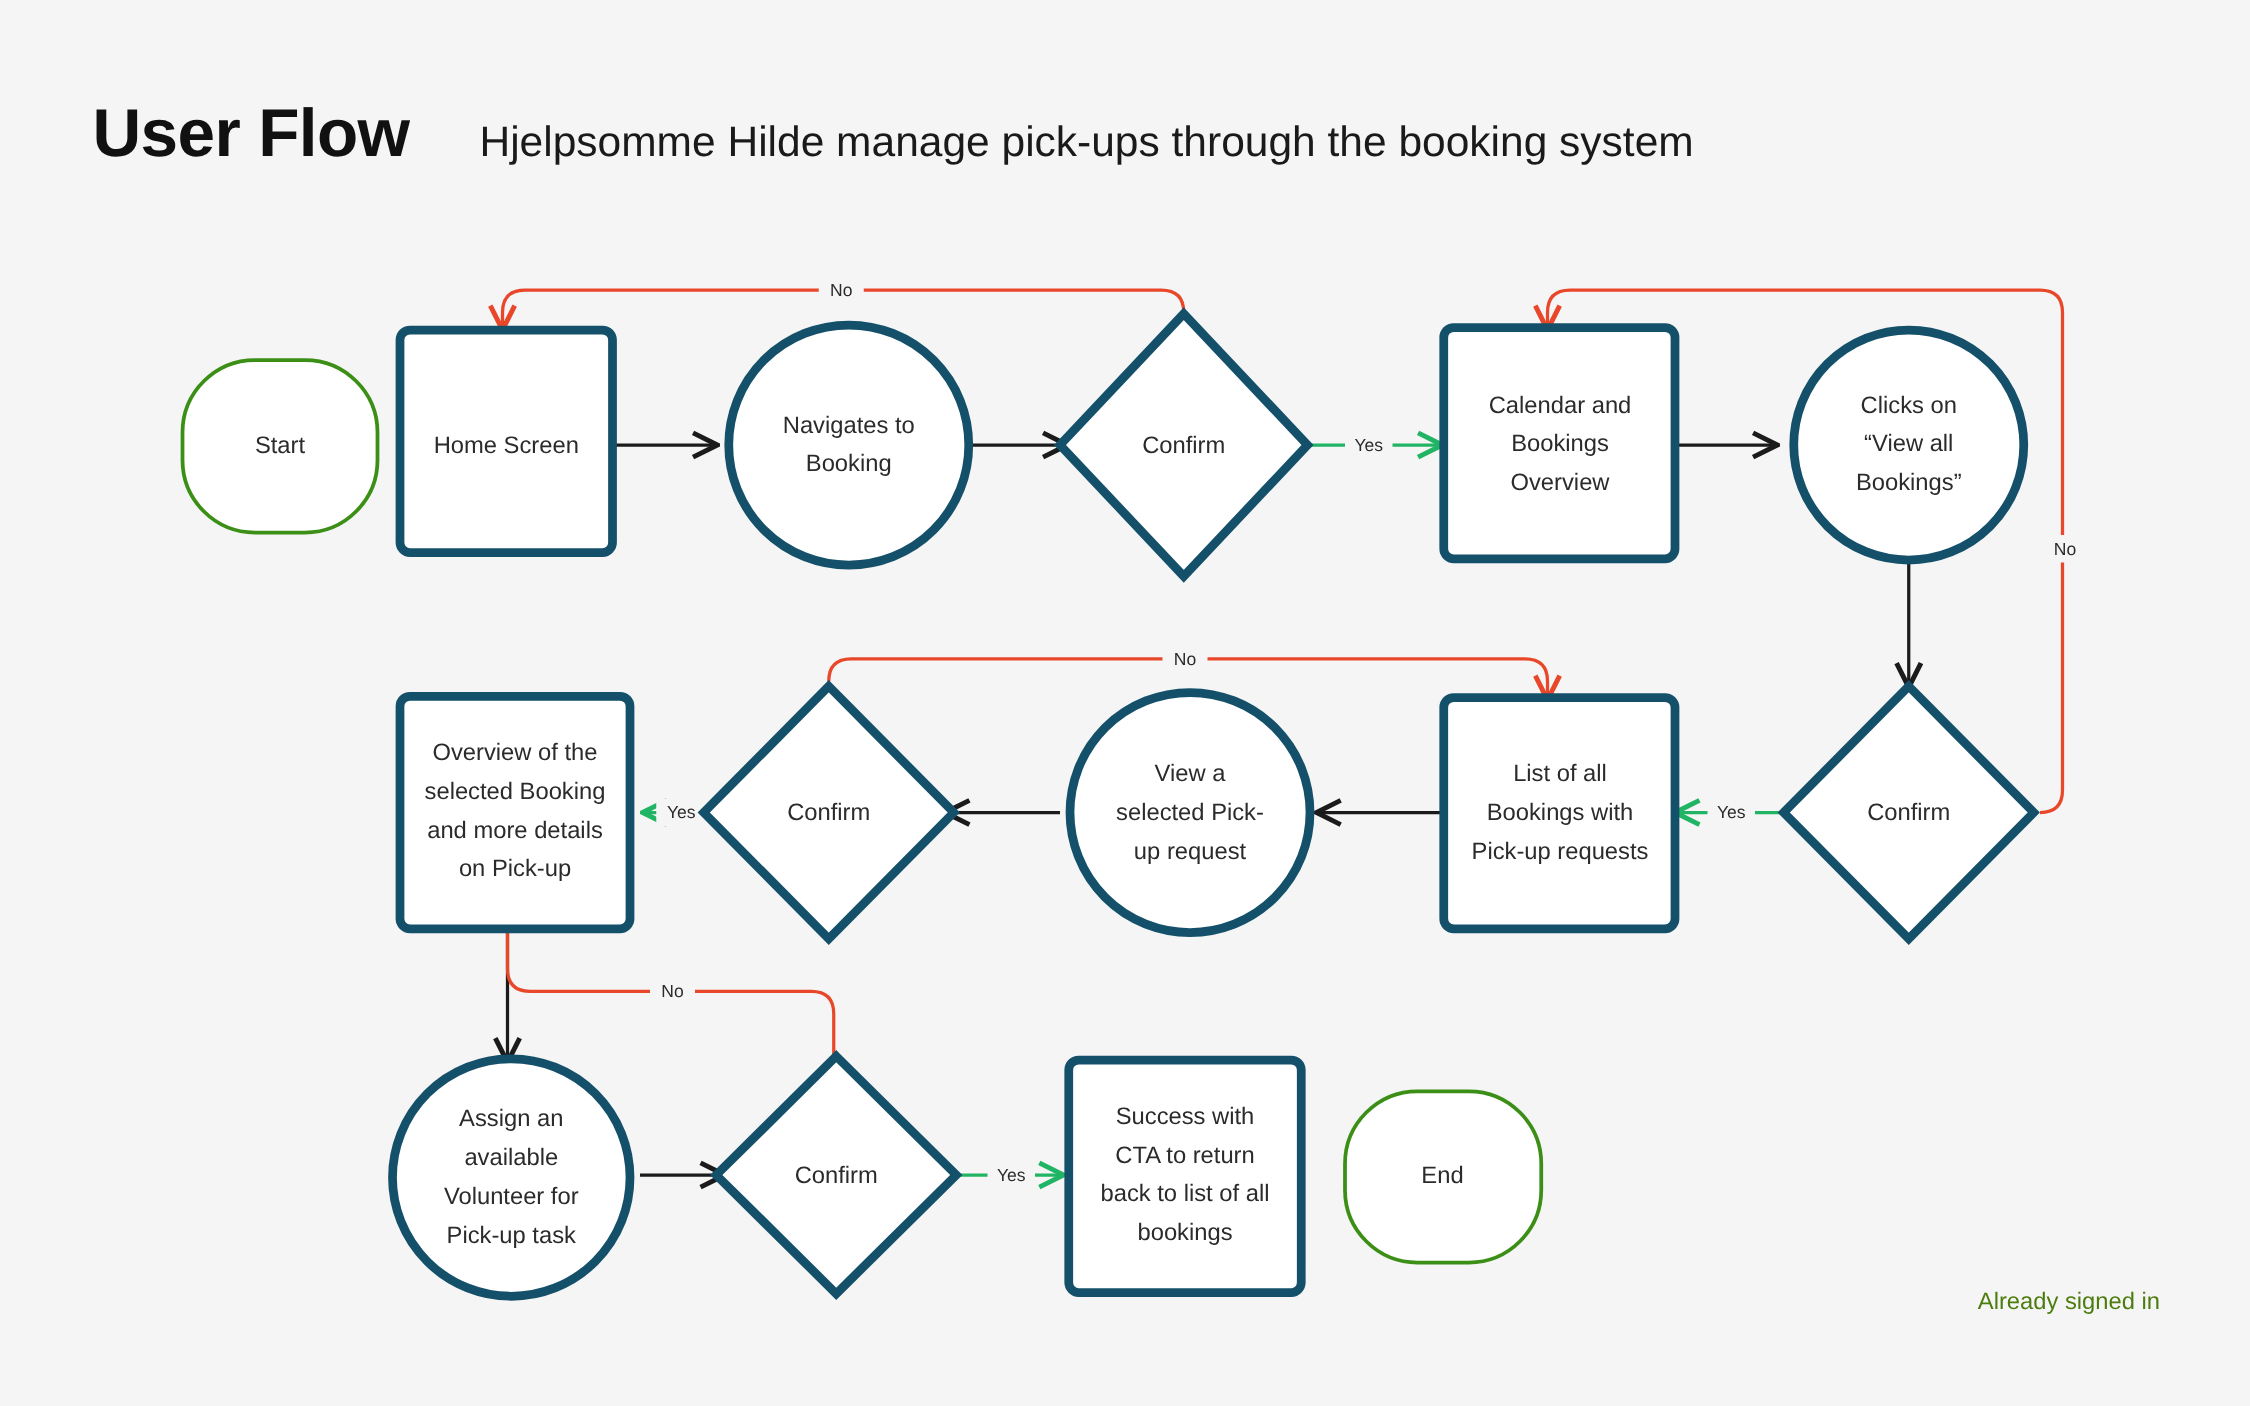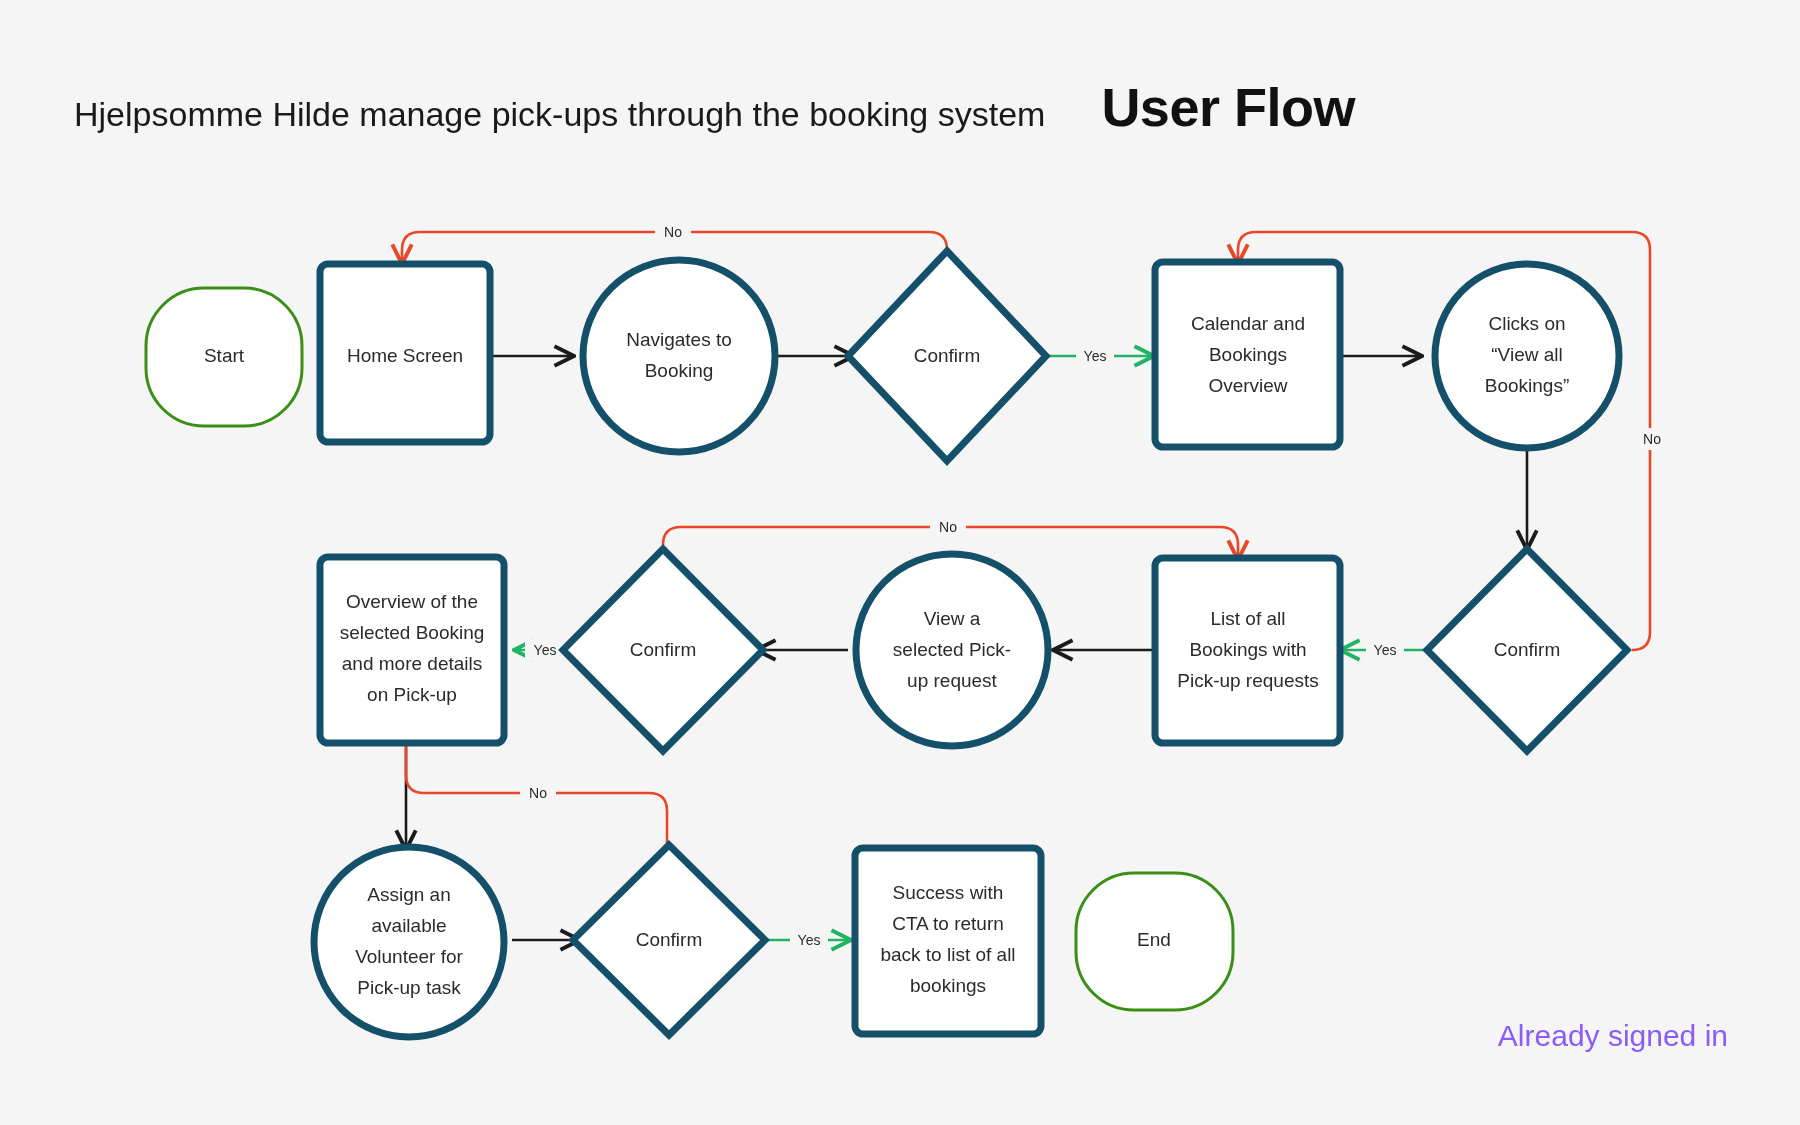--- a/index.html
+++ b/index.html
@@ -93,33 +93,33 @@
     stroke: #e8472a;
     stroke-width: 2.6;
   }
   .label-bg {
     fill: #f4f5f4;
   }
   #footnote {
     position: absolute;
     right: 72px;
     bottom: 72px;
-    font-size: 30px;
-    color: #8b5cf6;
+    font-size: 19px;
+    color: #4d7c0f;
     white-space: nowrap;
   }
 </style>
 </head>
 <body>
 
 <div id="page">
 
   <div id="header">
+    <div id="title">User Flow</div>
     <div id="subtitle">Hjelpsomme Hilde manage pick-ups through the booking system</div>
-    <div id="title">User Flow</div>
   </div>
 
   <svg id="flow-svg" width="1800" height="1125" viewBox="0 0 1800 1125">
 
     <defs>
       <marker id="arrow-black" viewBox="0 0 12 12" refX="10" refY="6" markerWidth="9" markerHeight="9" orient="auto-start-reverse">
         <path d="M 1 1 L 11 6 L 1 11" fill="none" stroke="#1b1b1b" stroke-width="2"></path>
       </marker>
       <marker id="arrow-green" viewBox="0 0 12 12" refX="10" refY="6" markerWidth="9" markerHeight="9" orient="auto-start-reverse">
         <path d="M 1 1 L 11 6 L 1 11" fill="none" stroke="#20b464" stroke-width="2"></path>

